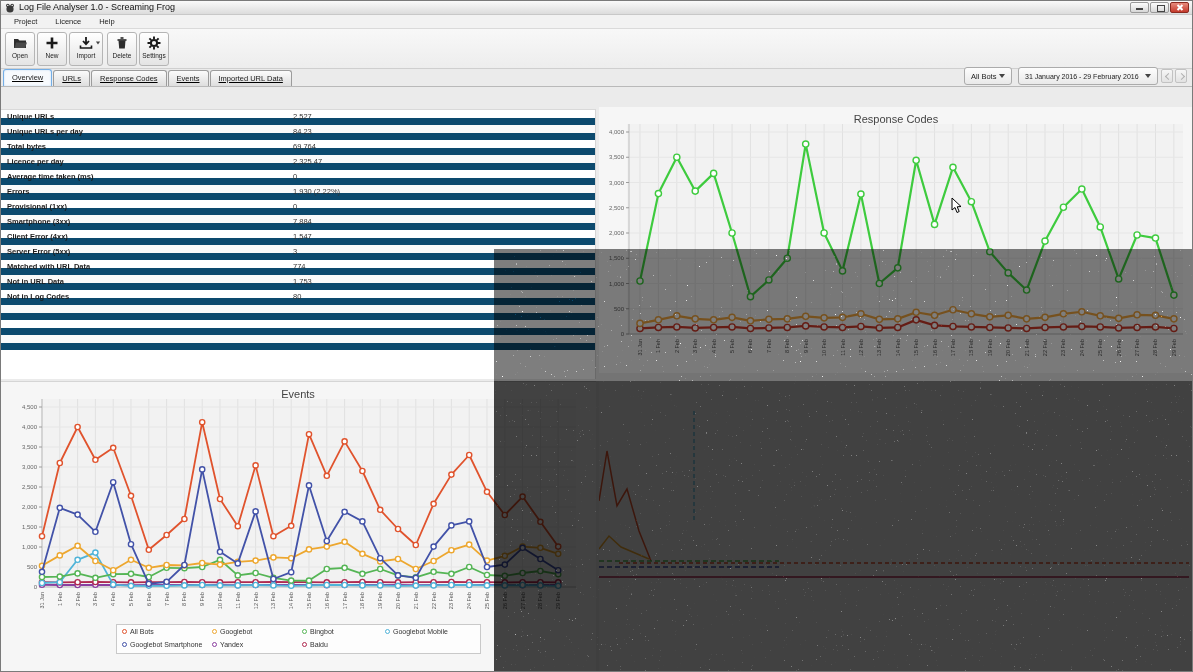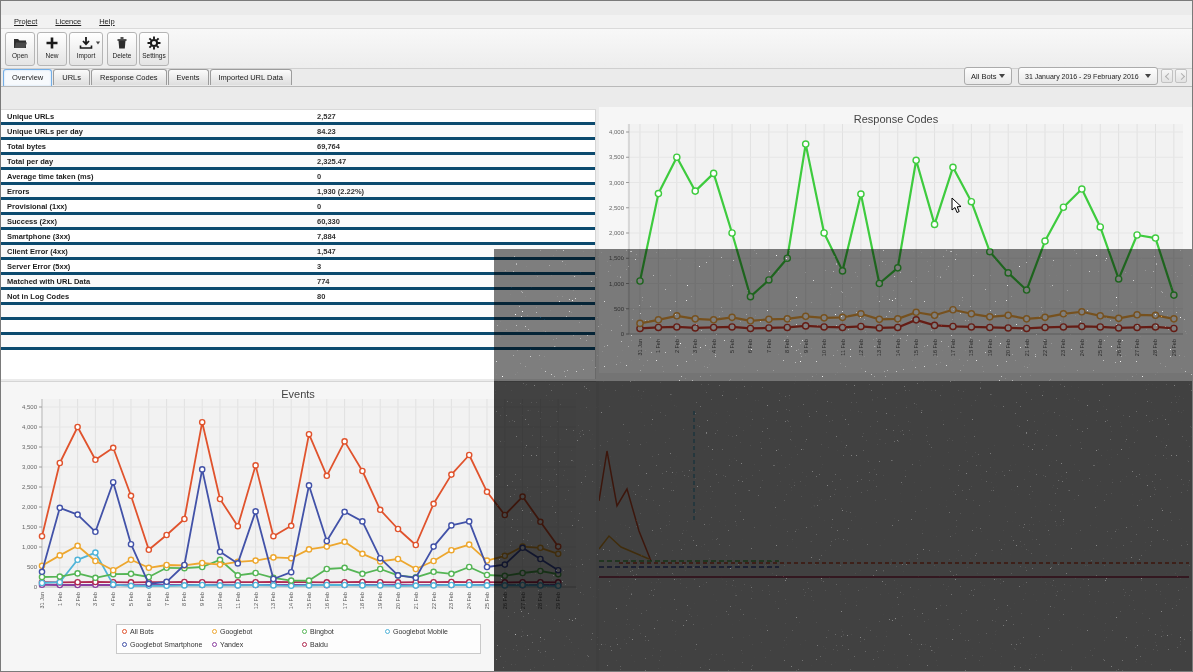--- a/index.html
+++ b/index.html
@@ -11,56 +11,71 @@
   .title-text{position:absolute;left:18px;top:1px;font-size:9px;color:#111;}
   .winbtns{position:absolute;right:3px;top:1px;display:flex;gap:1px;}
   .wbtn{width:19px;height:11px;border:1px solid #9a9a9a;border-radius:2px;background:linear-gradient(#fdfdfd,#d7d7d7);position:relative;}
   .wbtn.close{background:linear-gradient(#e88b7d,#c4392b);border-color:#8a2a20;}
   .wbtn.min::after{content:"";position:absolute;left:5px;bottom:2px;width:7px;height:2px;background:#444;}
   .wbtn.max::after{content:"";position:absolute;left:6px;top:2px;width:6px;height:5px;border:1px solid #444;}
   .wbtn.close::before,.wbtn.close::after{content:"";position:absolute;left:8px;top:1px;width:2px;height:7px;background:#fff;}
   .wbtn.close::before{transform:rotate(45deg);} .wbtn.close::after{transform:rotate(-45deg);}
   
   .menubar{position:absolute;left:0;top:14px;width:100%;height:14px;background:#f2f2f2;border-bottom:1px solid #dadada;display:flex;align-items:center;padding-left:4px;}
-  .menu-item{font-size:7.5px;color:#222;padding:1px 9px;cursor:default;text-decoration:underline;}
+  .menu-item{font-size:7.5px;color:#222;padding:1px 9px;cursor:default;}
   
   .toolbar{position:absolute;left:0;top:28px;width:100%;height:40px;background:linear-gradient(#f8f8f8,#ededed);border-bottom:1px solid #cfcfcf;}
   .tbtn{position:absolute;top:3px;width:30px;height:34px;border:1px solid #b5b5b5;border-radius:3px;background:linear-gradient(#ffffff,#e4e4e4);display:flex;flex-direction:column;align-items:center;justify-content:flex-start;padding-top:3px;}
   .tbtn .lbl{font-size:6.5px;color:#222;margin-top:2px;}
   .tbtn svg{display:block;}
   .caret{width:0;height:0;border-left:3px solid transparent;border-right:3px solid transparent;border-top:4px solid #444;display:inline-block;}
   .combo{position:absolute;top:38px;height:18px;border:1px solid #ababab;border-radius:3px;background:linear-gradient(#fdfdfd,#e9e9e9);display:flex;align-items:center;justify-content:space-between;padding:0 6px;font-size:7.5px;color:#222;}
   .navbtn{position:absolute;top:40px;width:12px;height:14px;border:1px solid #c2c2c2;border-radius:2px;background:linear-gradient(#f6f6f6,#e2e2e2);}
   .navbtn::after{content:"";position:absolute;top:4px;width:4px;height:4px;border-left:1px solid #b0b0b0;border-bottom:1px solid #b0b0b0;}
   .navbtn.prev::after{left:4px;transform:rotate(45deg);}
   .navbtn.next::after{left:3px;transform:rotate(-135deg);}
   
-  .tabbar{position:absolute;left:2px;top:68px;height:17px;display:flex;align-items:flex-start;}
+  .tabbar{position:absolute;left:2px;top:68px;height:17px;display:flex;align-items:center;text-decoration:underline;}
   .tab{height:16px;line-height:15px;padding:0 8px;font-size:7.5px;color:#1a1a1a;border:1px solid #9c9c9c;border-bottom:none;border-radius:3px 3px 0 0;background:linear-gradient(#fbfbfb,#dedede);margin-right:1px;}
   .tab.active{background:#f7fafd;border-color:#74aee6;box-shadow:inset 0 0 2px #bcd8f2;height:17px;z-index:3;}
   .contentband{position:absolute;left:0;top:85px;width:100%;height:587px;background:#ebebeb;border-top:1px solid #b9b9b9;}
   
   .stats{position:absolute;left:0;top:108px;width:595px;height:270px;background:#fff;border-top:1px solid #d9d9d9;border-right:1px solid #d5d5d5;}
-  .t-row{height:15px;border-bottom:3px solid #0c4a6e;position:relative;font-size:7.5px;line-height:14px;color:#333;}
+  .t-row{height:15px;border-bottom:7px solid #0c4a6e;position:relative;font-size:7.5px;line-height:14px;color:#333;}
   .t-row:nth-child(even){background:#fafafa;}
   .t-label{position:absolute;left:6px;font-weight:bold;color:#1c1c1c;}
-  .t-value{position:absolute;left:316px;font-weight:bold;}
+  .t-value{position:absolute;left:292px;}
   
   .panel{position:absolute;background:#f6f6f6;}
   .legend-box{position:absolute;left:115px;top:242px;width:365px;height:30px;background:#fdfdfd;border:1px solid #c9c9c9;}
   .lg-item{position:absolute;display:flex;align-items:center;gap:3px;font-size:7px;color:#333;}
   .ring{width:5px;height:5px;border-radius:50%;border:1.6px solid #000;background:#fff;display:inline-block;}
   .noise{position:absolute;pointer-events:none;}
   .cursor{position:absolute;left:950px;top:196px;z-index:60;}
 </style>
 </head>
 <body>
 
 <div class="window">
 
+  <div class="titlebar">
+    <svg class="app-icon" viewBox="0 0 10 10">
+      <circle cx="5" cy="6" r="3.6" fill="#3a3a3a"></circle>
+      <circle cx="2.8" cy="2.6" r="1.8" fill="#3a3a3a"></circle>
+      <circle cx="7.2" cy="2.6" r="1.8" fill="#3a3a3a"></circle>
+      <circle cx="2.8" cy="2.4" r="0.7" fill="#fff"></circle>
+      <circle cx="7.2" cy="2.4" r="0.7" fill="#fff"></circle>
+    </svg>
+    <span class="title-text">Log File Analyser 1.0 - Screaming Frog</span>
+    <div class="winbtns">
+      <div class="wbtn min"></div>
+      <div class="wbtn max"></div>
+      <div class="wbtn close"></div>
+    </div>
+  </div>
 
   <div class="menubar" id="menubar">
       <span class="menu-item">Project</span>
       <span class="menu-item">Licence</span>
       <span class="menu-item">Help</span>
     </div>
 
   <div class="toolbar" id="toolbar">
     <div class="combo" id="bots-combo" style="right:180px;width:48px;">
       <span>All Bots</span>
@@ -127,54 +142,54 @@
       </div>
       <div class="t-row">
         <span class="t-label">Unique URLs per day</span>
         <span class="t-value">84.23</span>
       </div>
       <div class="t-row">
         <span class="t-label">Total bytes</span>
         <span class="t-value">69,764</span>
       </div>
       <div class="t-row">
-        <span class="t-label">Total per day</span>
+        <span class="t-label">Licence per day</span>
         <span class="t-value">2,325.47</span>
       </div>
       <div class="t-row">
         <span class="t-label">Average time taken (ms)</span>
         <span class="t-value">0</span>
       </div>
       <div class="t-row">
         <span class="t-label">Errors</span>
         <span class="t-value">1,930 (2.22%)</span>
       </div>
       <div class="t-row">
         <span class="t-label">Provisional (1xx)</span>
         <span class="t-value">0</span>
       </div>
       <div class="t-row">
-        <span class="t-label">Success (2xx)</span>
-        <span class="t-value">60,330</span>
-      </div>
-      <div class="t-row">
         <span class="t-label">Smartphone (3xx)</span>
         <span class="t-value">7,884</span>
       </div>
       <div class="t-row">
         <span class="t-label">Client Error (4xx)</span>
         <span class="t-value">1,547</span>
       </div>
       <div class="t-row">
         <span class="t-label">Server Error (5xx)</span>
         <span class="t-value">3</span>
       </div>
       <div class="t-row">
         <span class="t-label">Matched with URL Data</span>
         <span class="t-value">774</span>
+      </div>
+      <div class="t-row">
+        <span class="t-label">Not in URL Data</span>
+        <span class="t-value">1,753</span>
       </div>
       <div class="t-row">
         <span class="t-label">Not in Log Codes</span>
         <span class="t-value">80</span>
       </div>
       <div class="t-row">
         <span class="t-label"></span>
         <span class="t-value"></span>
       </div>
       <div class="t-row">

